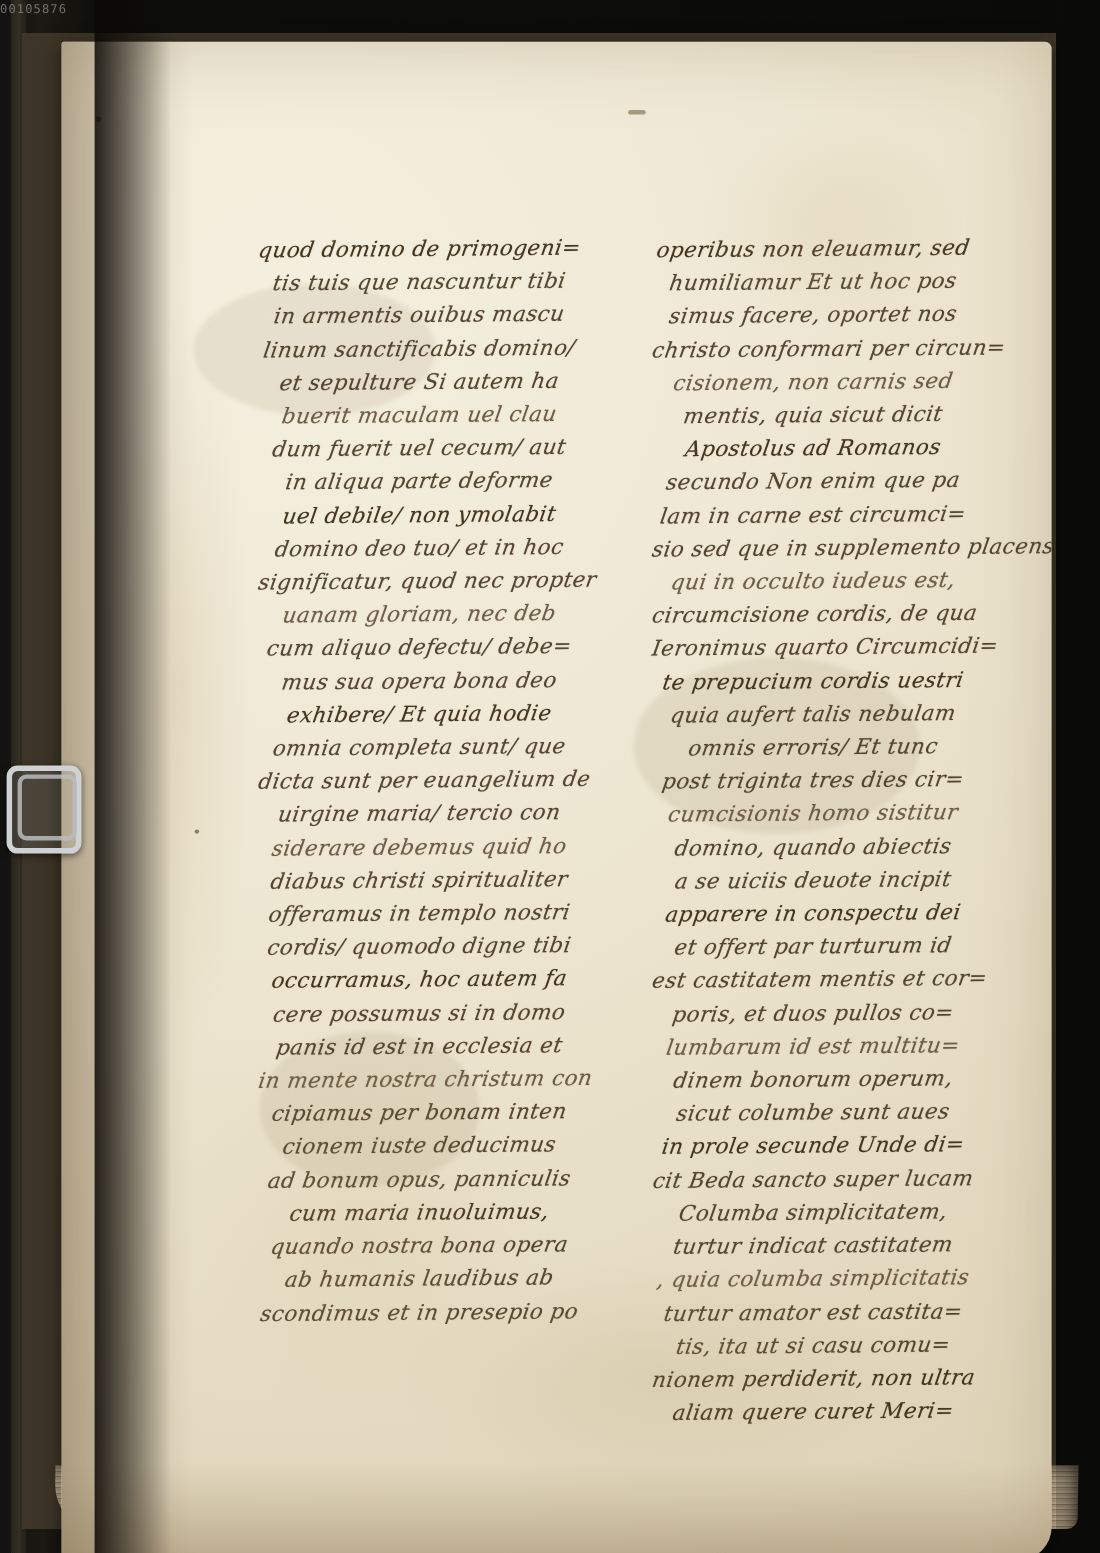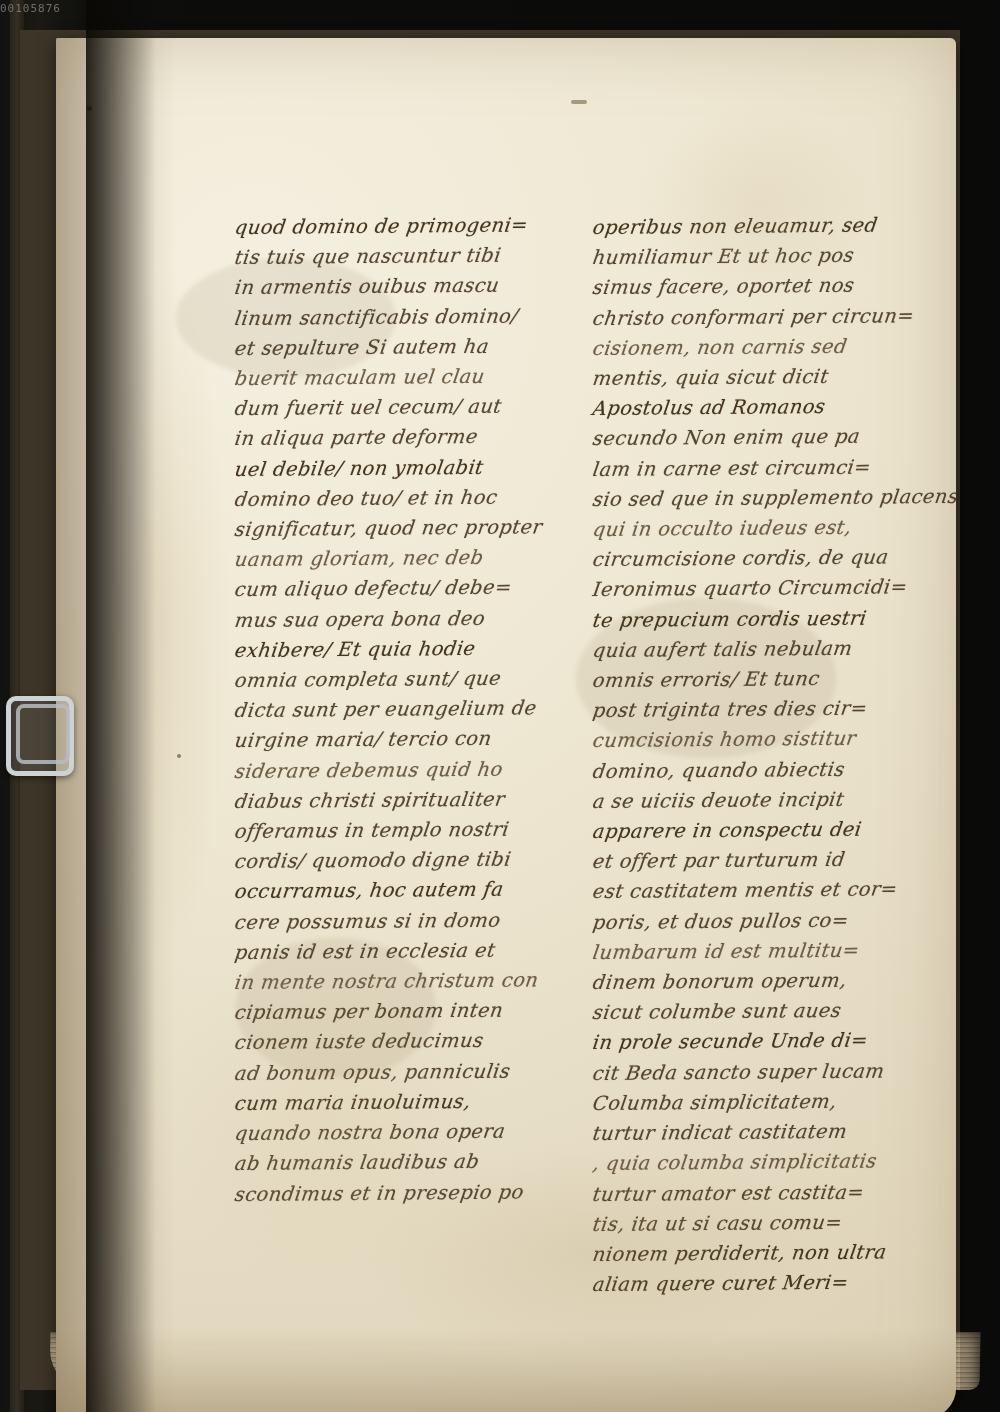--- a/index.html
+++ b/index.html
@@ -7,20 +7,21 @@
     padding: 0;
     background: #0b0b0b;
   }
   #page {
     position: relative;
     width: 1000px;
     height: 1412px;
     overflow: hidden;
     background: #101010;
     font-family: "Liberation Serif", serif;
+    text-align: center;
   }
 
   
   .backdrop {
     position: absolute;
     inset: 0;
     background:
       linear-gradient(90deg, #17160f 0%, #0d0d0b 3%, #0a0a09 100%);
   }
 

